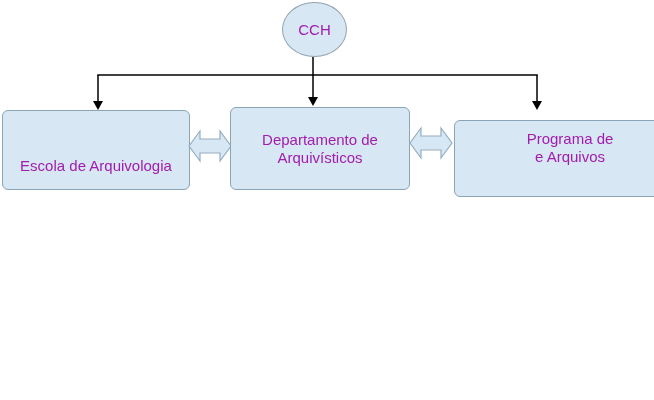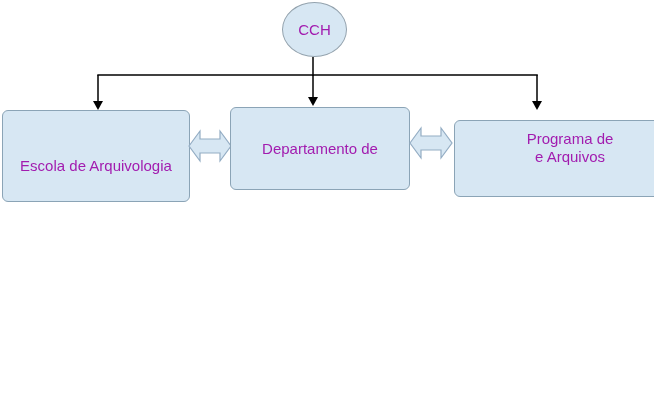--- a/index.html
+++ b/index.html
@@ -49,21 +49,21 @@
     overflow: hidden;
   }
   .box-text span {
     display: block;
     white-space: nowrap;
   }
   .box--b1 {
     left: 2px;
     top: 110px;
     width: 188px;
-    height: 92px;
+    height: 80px;
   }
   .box--b1 .box-text {
     margin-top: 46px;
   }
   .box--b2 {
     left: 230px;
     top: 107px;
     width: 180px;
     height: 83px;
     display: flex;
@@ -120,20 +120,21 @@
     </div>
   </div>
 
   <svg class="double-arrow" style="left:188px; top:129px;" width="44" height="34" viewBox="0 0 44 34">
     <polygon points="1,17 12,2 12,10 32,10 32,2 43,17 32,32 32,24 12,24 12,32"></polygon>
   </svg>
 
   <div class="node box box--b2">
     <div class="box-text">
       <span>Departamento de</span>
+      <span>Arquivísticos</span>
     </div>
   </div>
 
   <svg class="double-arrow" style="left:409px; top:126px;" width="44" height="34" viewBox="0 0 44 34">
     <polygon points="1,17 12,2 12,10 32,10 32,2 43,17 32,32 32,24 12,24 12,32"></polygon>
   </svg>
 
   <div class="node box box--b3">
     <div class="box-text">
       <span>Programa de</span>

